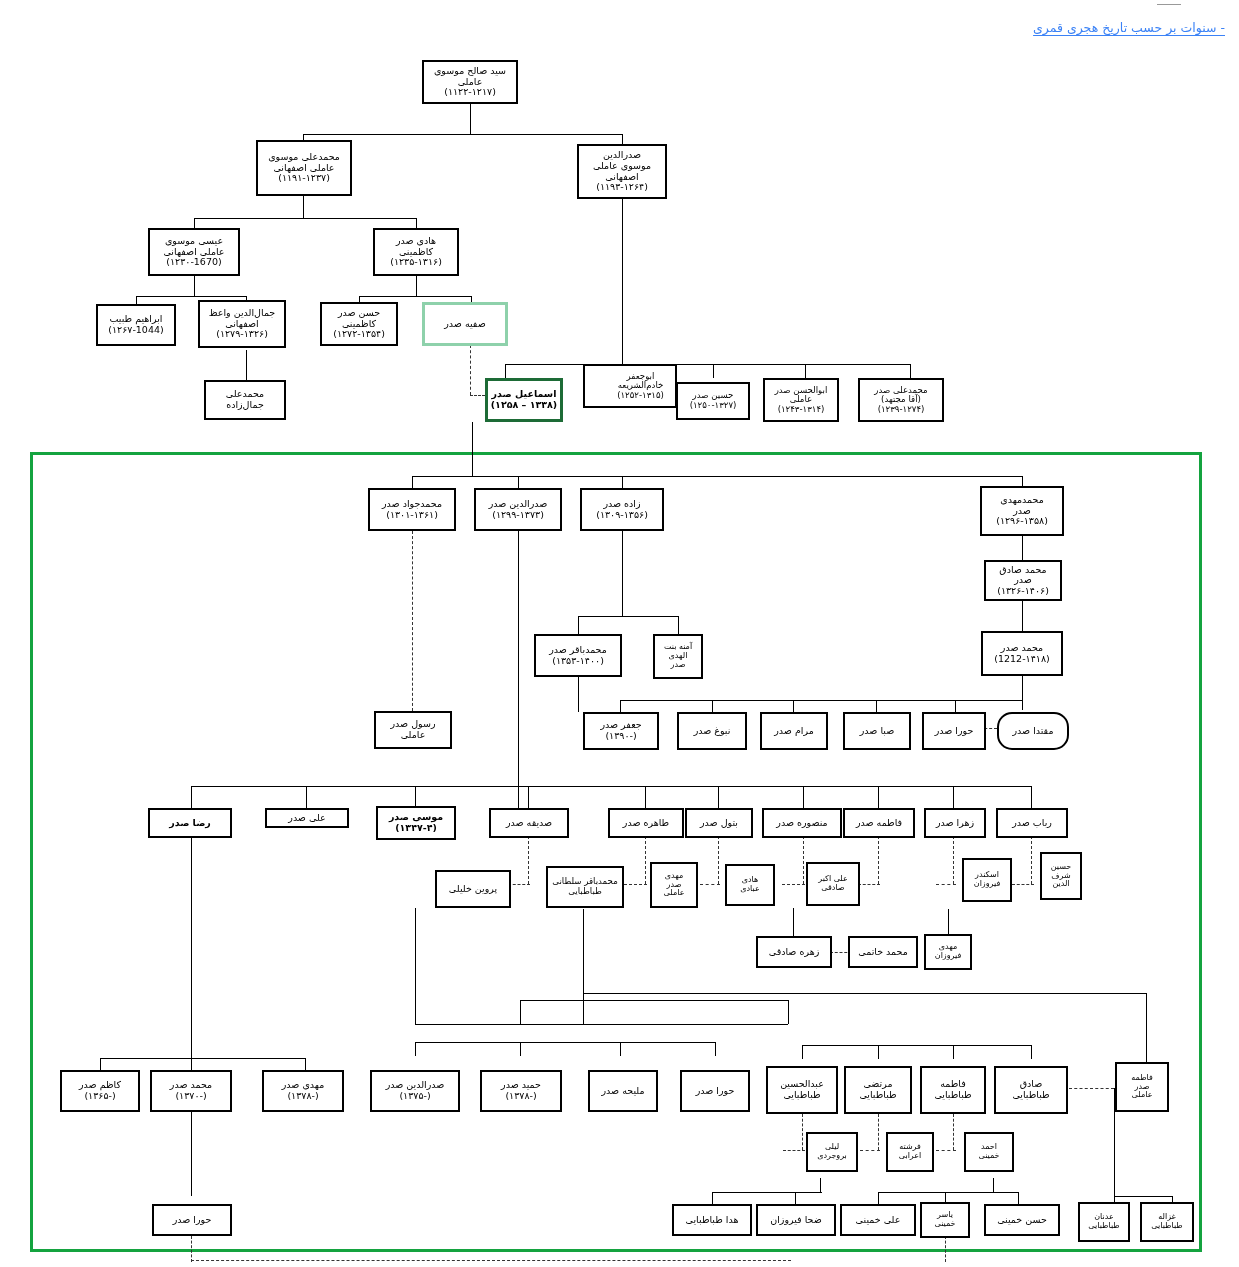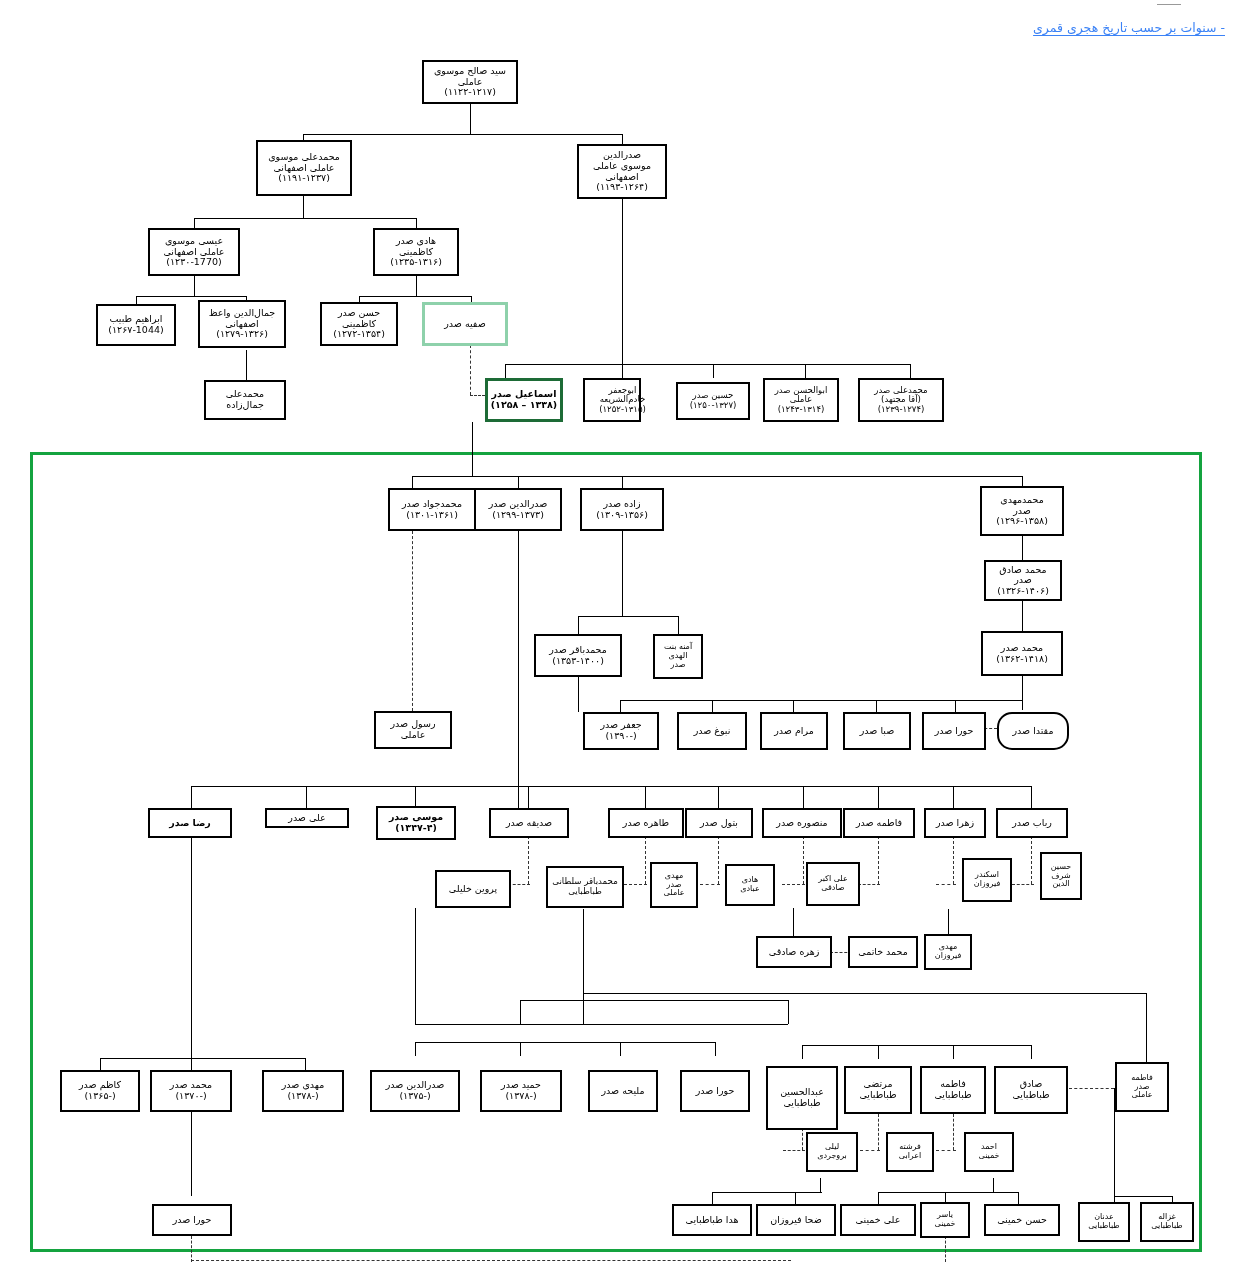--- a/index.html
+++ b/index.html
@@ -241,21 +241,21 @@
   <div class="node" style="left:577px;top:144px;width:90px;height:55px;">
     <span class="nm">صدرالدین
 موسوی عاملی
 اصفهانی</span>
     <span class="yr">(۱۱۹۳-۱۲۶۴)</span>
   </div>
 
   <div class="node" style="left:148px;top:228px;width:92px;height:48px;">
     <span class="nm">عیسی موسوی
 عاملی اصفهانی</span>
-    <span class="yr">(۱۲۳۰-1770)</span>
+    <span class="yr">(۱۲۳۰-1670)</span>
   </div>
   <div class="node" style="left:373px;top:228px;width:86px;height:48px;">
     <span class="nm">هادی صدر
 کاظمینی</span>
     <span class="yr">(۱۲۳۵-۱۳۱۶)</span>
   </div>
 
   <div class="node" style="left:96px;top:304px;width:80px;height:42px;">
     <span class="nm">ابراهیم طبیب</span>
     <span class="yr">(۱۲۶۷-1044)</span>
@@ -276,41 +276,41 @@
 
   <div class="node" style="left:204px;top:380px;width:82px;height:40px;">
     <span class="nm">محمدعلی
 جمال‌زاده</span>
   </div>
 
   <div class="node bold hl-dark" style="left:485px;top:378px;width:78px;height:44px;">
     <span class="nm">اسماعیل صدر</span>
     <span class="yr">(۱۲۵۸ – ۱۳۳۸)</span>
   </div>
-  <div class="node small" style="left:583px;top:378px;width:58px;height:44px;padding-left:23px;">
+  <div class="node small" style="left:583px;top:364px;width:94px;height:44px;padding-left:23px;">
     <span class="nm">ابوجعفر
 خادم‌الشریعه</span>
     <span class="yr">(۱۲۵۲-۱۳۱۵)</span>
   </div>
   <div class="node small" style="left:676px;top:382px;width:74px;height:38px;">
     <span class="nm">حسین صدر</span>
     <span class="yr">(۱۲۵۰-۱۳۲۷)</span>
   </div>
   <div class="node small" style="left:763px;top:378px;width:76px;height:44px;">
     <span class="nm">ابوالحسن صدر
 عاملی</span>
     <span class="yr">(۱۲۴۳-۱۳۱۴)</span>
   </div>
   <div class="node small" style="left:858px;top:378px;width:86px;height:44px;">
     <span class="nm">محمدعلی صدر
 (آقا مجتهد)</span>
     <span class="yr">(۱۲۳۹-۱۲۷۴)</span>
   </div>
 
-  <div class="node" style="left:368px;top:488px;width:88px;height:43px;margin-left:20px;">
+  <div class="node" style="left:368px;top:488px;width:88px;height:43px;">
     <span class="nm">محمدجواد صدر</span>
     <span class="yr">(۱۳۰۱-۱۳۶۱)</span>
   </div>
   <div class="node" style="left:474px;top:488px;width:88px;height:43px;">
     <span class="nm">صدرالدین صدر</span>
     <span class="yr">(۱۲۹۹-۱۳۷۳)</span>
   </div>
   <div class="node" style="left:580px;top:488px;width:84px;height:43px;">
     <span class="nm">زاده صدر</span>
     <span class="yr">(۱۳۰۹-۱۳۵۶)</span>
@@ -321,21 +321,21 @@
     <span class="yr">(۱۲۹۶-۱۳۵۸)</span>
   </div>
 
   <div class="node" style="left:984px;top:560px;width:78px;height:41px;">
     <span class="nm">محمد صادق
 صدر</span>
     <span class="yr">(۱۳۲۶-۱۴۰۶)</span>
   </div>
   <div class="node" style="left:981px;top:631px;width:82px;height:45px;">
     <span class="nm">محمد صدر</span>
-    <span class="yr">(۱۳۶۲-۱۴۱۸)</span>
+    <span class="yr">(1212-۱۴۱۸)</span>
   </div>
 
   <div class="node" style="left:534px;top:634px;width:88px;height:43px;">
     <span class="nm">محمدباقر صدر</span>
     <span class="yr">(۱۳۵۳-۱۴۰۰)</span>
   </div>
   <div class="node tiny" style="left:653px;top:634px;width:50px;height:45px;">
     <span class="nm">آمنه بنت
 الهدی
 صدر</span>
@@ -458,21 +458,21 @@
   <div class="node" style="left:480px;top:1070px;width:82px;height:42px;">
     <span class="nm">حمید صدر</span>
     <span class="yr">(۱۳۷۸-)</span>
   </div>
   <div class="node" style="left:588px;top:1070px;width:70px;height:42px;">
     <span class="nm">ملیحه صدر</span>
   </div>
   <div class="node" style="left:680px;top:1070px;width:70px;height:42px;">
     <span class="nm">حورا صدر</span>
   </div>
-  <div class="node" style="left:766px;top:1066px;width:72px;height:64px;">
+  <div class="node" style="left:766px;top:1066px;width:72px;height:48px;">
     <span class="nm">عبدالحسین
 طباطبایی</span>
   </div>
   <div class="node" style="left:844px;top:1066px;width:68px;height:48px;">
     <span class="nm">مرتضی
 طباطبایی</span>
   </div>
   <div class="node" style="left:920px;top:1066px;width:66px;height:48px;">
     <span class="nm">فاطمه
 طباطبایی</span>

